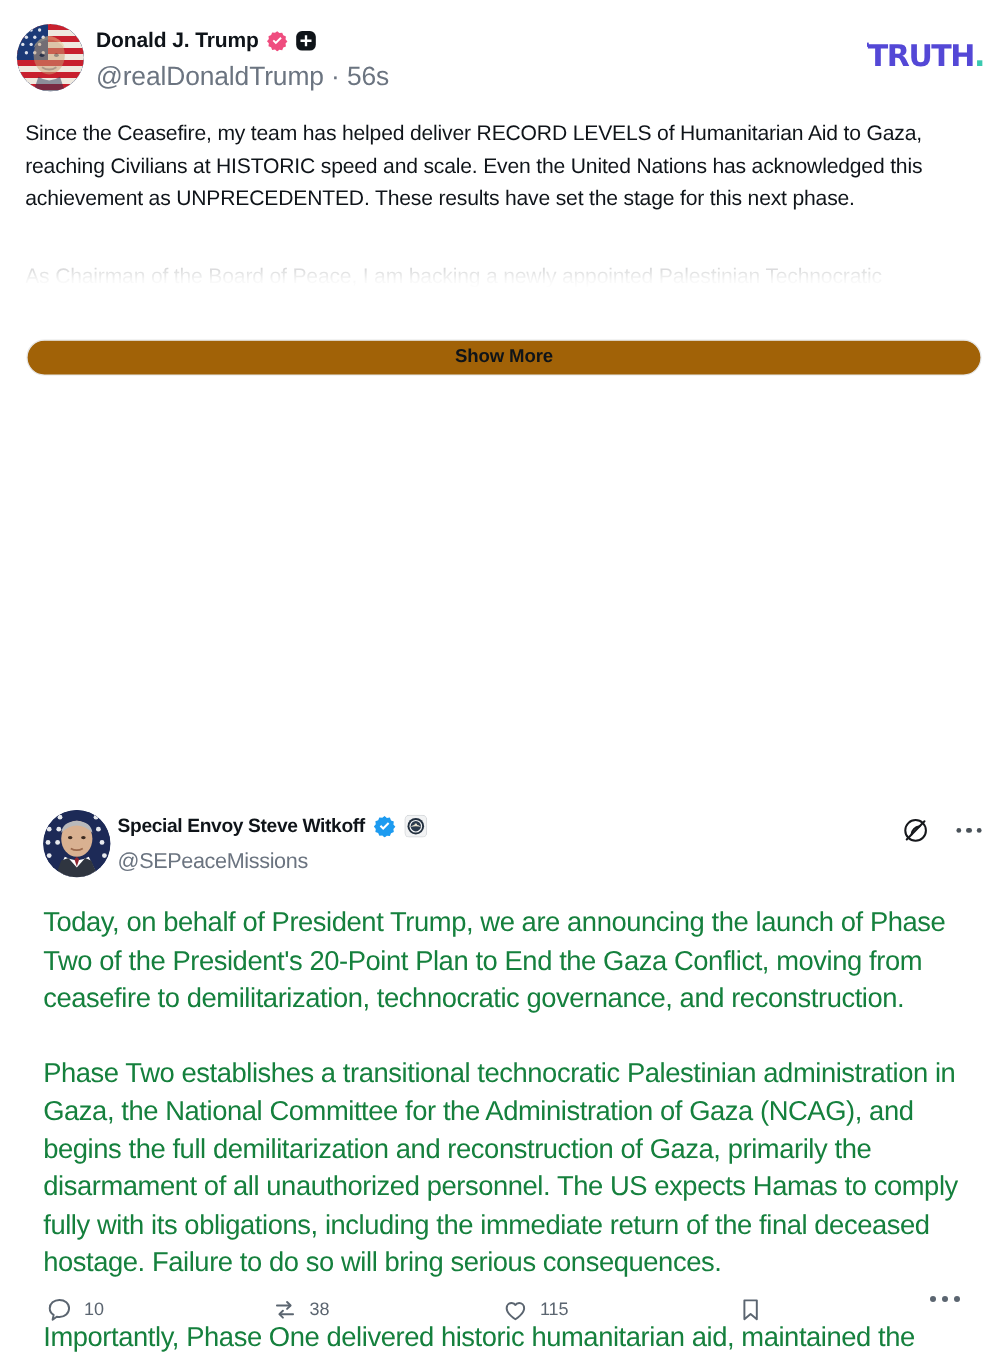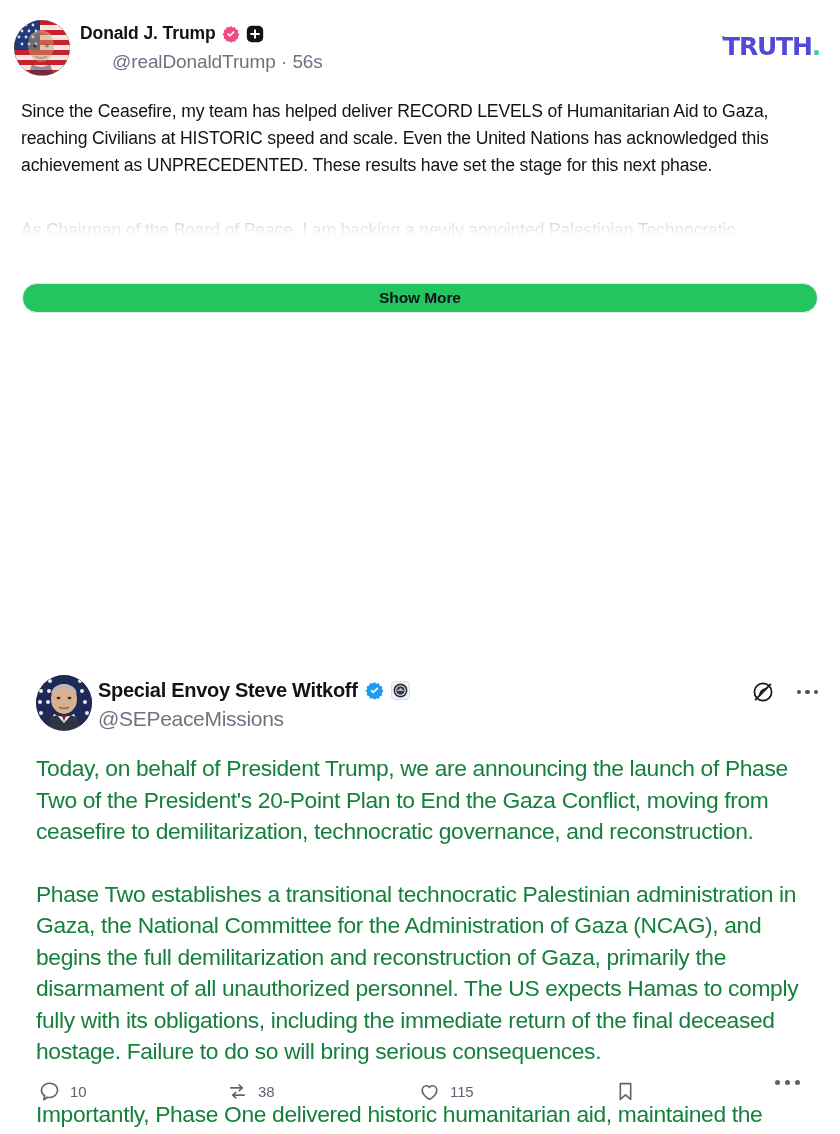--- a/index.html
+++ b/index.html
@@ -56,24 +56,23 @@
     color: #0f1419;
     letter-spacing: -0.1px;
     text-align: right;
   }
   .badge-verified-pink { width: 18px; height: 18px; display:block; }
   .badge-plus-black { width: 18px; height: 18px; display:block; }
 
   .handle-row {
     position: absolute;
     left: 80px; top: 51px;
-    font-size: 19px;
+    font-size: 22px;
     color: #6b7480;
     letter-spacing: -0.1px;
-    margin-left: 32px;
   }
   .handle-row .dot { color: #6b7480; }
 
   .truth-logo {
     position: absolute;
     right: 20px; top: 32px;
     display: flex;
     align-items: baseline;
     font-family: "DejaVu Sans", sans-serif;
     font-weight: bold;
@@ -112,21 +111,21 @@
     overflow: hidden;
   }
 
   
   .show-more {
     position: absolute;
     left: 22px; top: 283px;
     width: 796px; height: 30px;
     border: 1px solid #e6e7e8;
     border-radius: 16px;
-    background: #22c55e;
+    background: #a16207;
     display: flex;
     align-items: center;
     justify-content: center;
     font-family: "Liberation Sans", sans-serif;
     font-size: 15.5px;
     font-weight: bold;
     color: #0f1419;
     cursor: pointer;
     letter-spacing: -0.1px;
   }
@@ -138,32 +137,32 @@
     width: 840px;
   }
   .q-name-row {
     position: absolute;
     left: 98px; top: 349px;
     display: flex;
     align-items: center;
     gap: 7px;
   }
   .q-display-name {
-    font-size: 20px;
+    font-size: 16px;
     font-weight: bold;
     color: #0f1419;
     letter-spacing: -0.3px;
   }
   .badge-verified-blue { width: 19px; height: 19px; display:block; }
   .badge-seal { width: 19px; height: 19px; display:block; border-radius:4px; }
 
   .q-handle {
     position: absolute;
     left: 98px; top: 377px;
-    font-size: 21px;
+    font-size: 18px;
     color: #6b7480;
     letter-spacing: -0.3px;
   }
 
   .q-actions {
     position: absolute;
     right: 22px; top: 350px;
     display: flex;
     align-items: center;
     gap: 22px;

